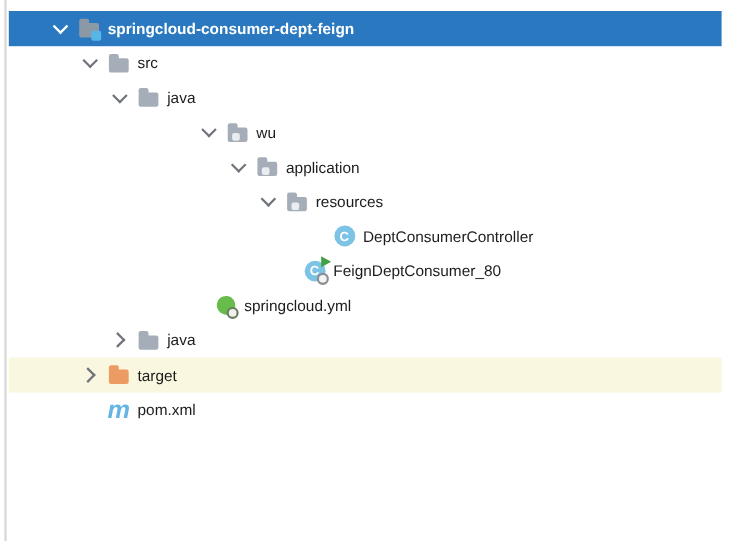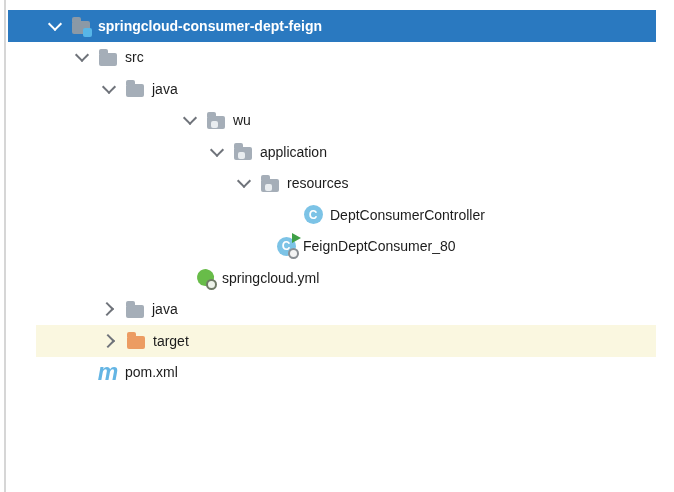--- a/index.html
+++ b/index.html
@@ -7,21 +7,21 @@
     width:674px;height:492px;overflow:hidden;background:#ffffff;
     font-family:"Liberation Sans","DejaVu Sans",sans-serif;
     position:relative;
   }
   .panel-edge{position:absolute;left:4px;top:0;bottom:0;width:2px;background:#d6d6d6;}
   .tree{position:absolute;left:8px;top:10px;width:648px;}
   .row{height:31.5px;display:flex;align-items:center;box-sizing:border-box;}
   .row .label{font-size:14px;color:#1c1c1c;white-space:nowrap;line-height:1;text-align:right;}
   .row.selected{background:#2a79c0;}
   .row.selected .label{color:#ffffff;font-weight:700;}
-  .row.highlighted{background:#faf7e0;margin-left:28px;}
+  .row.highlighted{background:#faf7e0;}
   
   .d0{padding-left:38px}.d1{padding-left:65px}.d2{padding-left:92px}
   .d3{padding-left:119px}.d4{padding-left:146px}.d5{padding-left:173px}
   .d6{padding-left:200px}.d7{padding-left:227px}.d8{padding-left:254px}
   .xleaf{margin-left:16px;display:flex;align-items:center;}
   
   .chev{width:18px;height:18px;flex:0 0 18px;margin-right:7px;position:relative;cursor:pointer;}
   .chev::before{content:"";position:absolute;width:8px;height:8px;
     border-right:2px solid #6f737a;border-bottom:2px solid #6f737a;}
   .chev.down::before{left:4px;top:2px;transform:rotate(45deg);}

